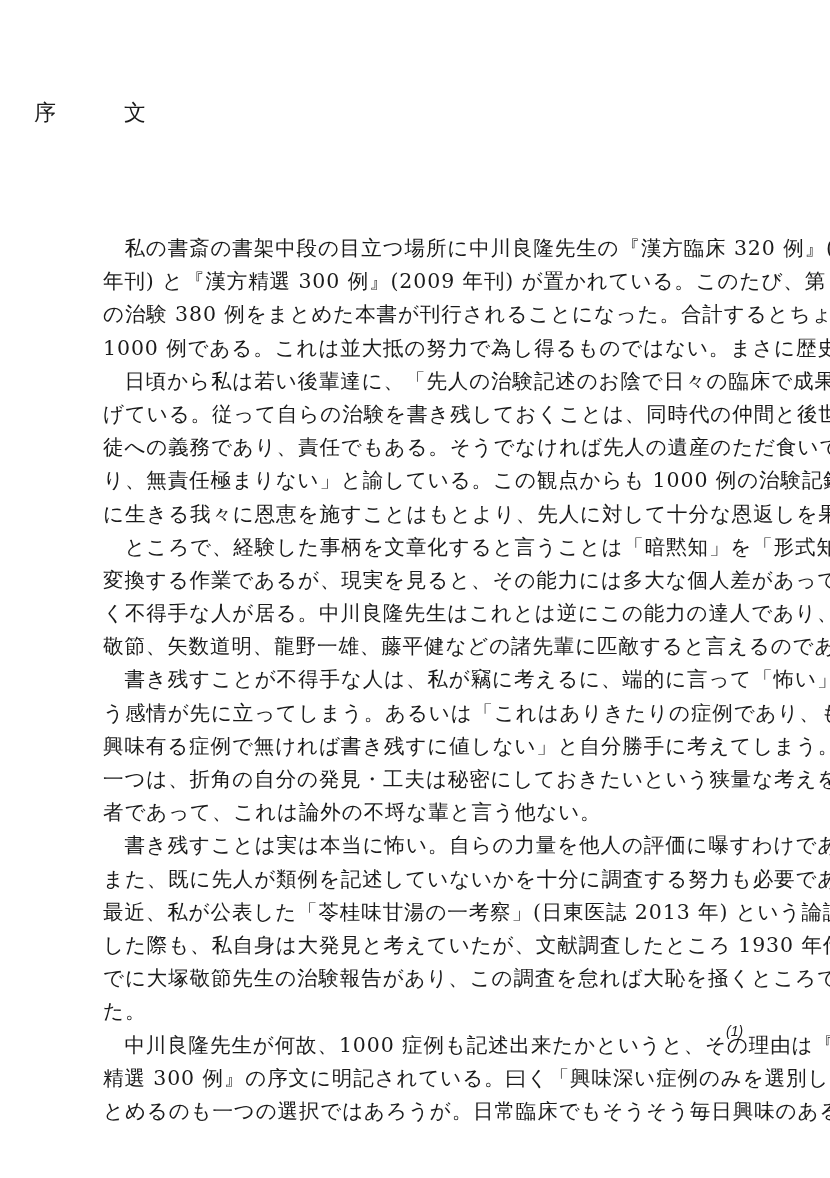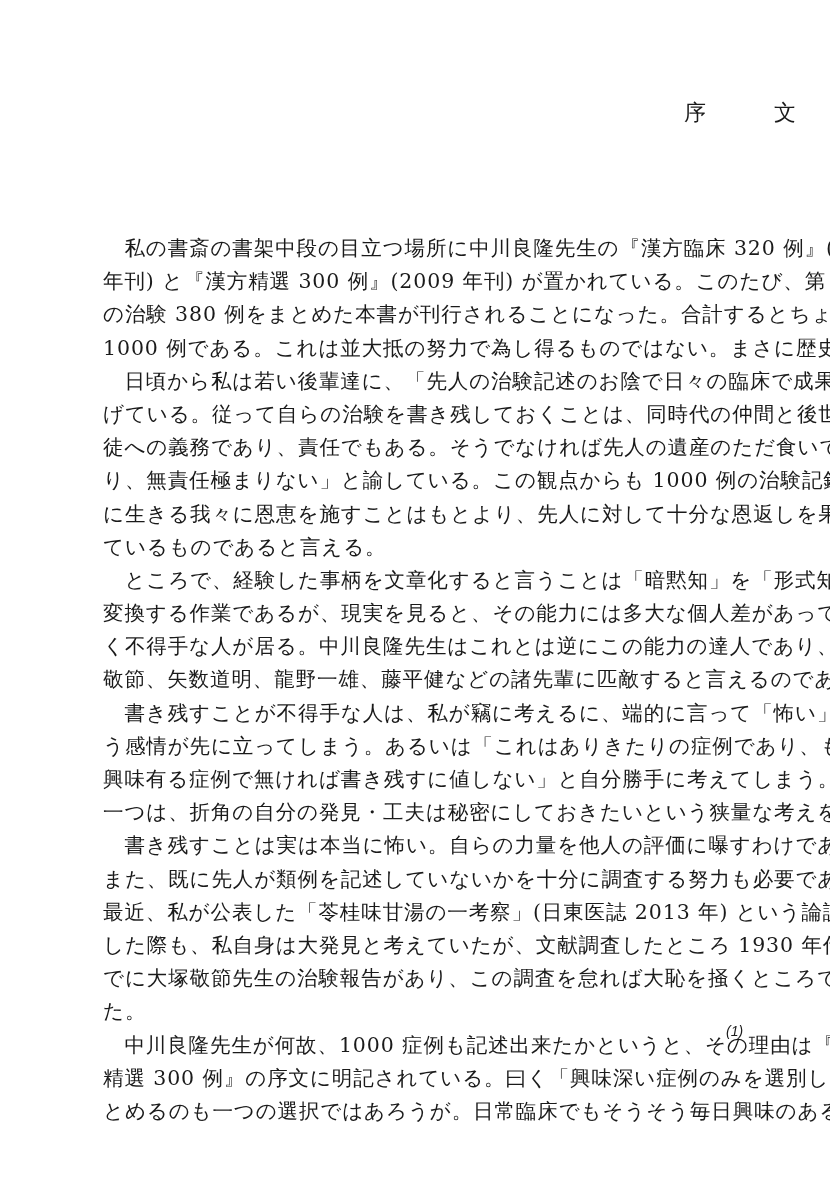--- a/index.html
+++ b/index.html
@@ -1,18 +1,18 @@
 <!DOCTYPE html>
 <html><head>
 <meta charset="utf-8">
 <style>
   html, body { margin:0; padding:0; background:#ffffff; }
   body { width:830px; height:1178px; position:relative; overflow:hidden;
          font-family:"DejaVu Serif","Liberation Serif", serif; color:#1a1a1a; }
-  .title { position:absolute; top:98px; left:0; width:830px; text-align:right;
+  .title { position:absolute; top:98px; left:0; width:830px; text-align:left;
            font-size:22px; letter-spacing:0; }
   .title span { display:inline-block; margin:0 34px; }
   .body { position:absolute; top:232px; left:103px; width:624px; }
   .line { height:33.2px; line-height:33.2px; font-size:20.5px; white-space:nowrap;
           overflow:visible; letter-spacing:0.9px; }
   .pagenum { position:absolute; top:1023px; left:726px; font-size:14px; font-style:italic;
              font-family:"Liberation Sans", sans-serif; }
 </style>
 </head>
 <body>
@@ -24,29 +24,29 @@
 <div class="body" id="body">
     <div class="line">　私の書斎の書架中段の目立つ場所に中川良隆先生の『漢方臨床 320 例』(2007</div>
     <div class="line">年刊) と『漢方精選 300 例』(2009 年刊) が置かれている。このたび、第 3 冊目</div>
     <div class="line">の治験 380 例をまとめた本書が刊行されることになった。合計するとちょうど</div>
     <div class="line">1000 例である。これは並大抵の努力で為し得るものではない。まさに歴史的快</div>
     <div class="line">　日頃から私は若い後輩達に、「先人の治験記述のお陰で日々の臨床で成果を挙</div>
     <div class="line">げている。従って自らの治験を書き残しておくことは、同時代の仲間と後世の学</div>
     <div class="line">徒への義務であり、責任でもある。そうでなければ先人の遺産のただ食いであ</div>
     <div class="line">り、無責任極まりない」と諭している。この観点からも 1000 例の治験記録は今</div>
     <div class="line">に生きる我々に恩恵を施すことはもとより、先人に対して十分な恩返しを果たし</div>
-    <div class="line">ているものであると言える。</div>
     <div class="line">　ところで、経験した事柄を文章化すると言うことは「暗黙知」を「形式知」に</div>
     <div class="line">変換する作業であるが、現実を見ると、その能力には多大な個人差があって、全</div>
     <div class="line">く不得手な人が居る。中川良隆先生はこれとは逆にこの能力の達人であり、大塚</div>
     <div class="line">敬節、矢数道明、龍野一雄、藤平健などの諸先輩に匹敵すると言えるのである。</div>
     <div class="line">　書き残すことが不得手な人は、私が竊に考えるに、端的に言って「怖い」とい</div>
     <div class="line">う感情が先に立ってしまう。あるいは「これはありきたりの症例であり、もっと</div>
     <div class="line">興味有る症例で無ければ書き残すに値しない」と自分勝手に考えてしまう。もう</div>
     <div class="line">一つは、折角の自分の発見・工夫は秘密にしておきたいという狭量な考えを持つ</div>
+    <div class="line">者であって、これは論外の不埒な輩と言う他ない。</div>
     <div class="line">　書き残すことは実は本当に怖い。自らの力量を他人の評価に曝すわけであり、</div>
     <div class="line">また、既に先人が類例を記述していないかを十分に調査する努力も必要である。</div>
     <div class="line">最近、私が公表した「苓桂味甘湯の一考察」(日東医誌 2013 年) という論説を執筆</div>
     <div class="line">した際も、私自身は大発見と考えていたが、文献調査したところ 1930 年代にす</div>
     <div class="line">でに大塚敬節先生の治験報告があり、この調査を怠れば大恥を掻くところであっ</div>
     <div class="line">た。</div>
     <div class="line">　中川良隆先生が何故、1000 症例も記述出来たかというと、その理由は『漢方</div>
     <div class="line">精選 300 例』の序文に明記されている。曰く「興味深い症例のみを選別してま</div>
     <div class="line">とめるのも一つの選択ではあろうが。日常臨床でもそうそう毎日興味のある患者</div>
   </div>

